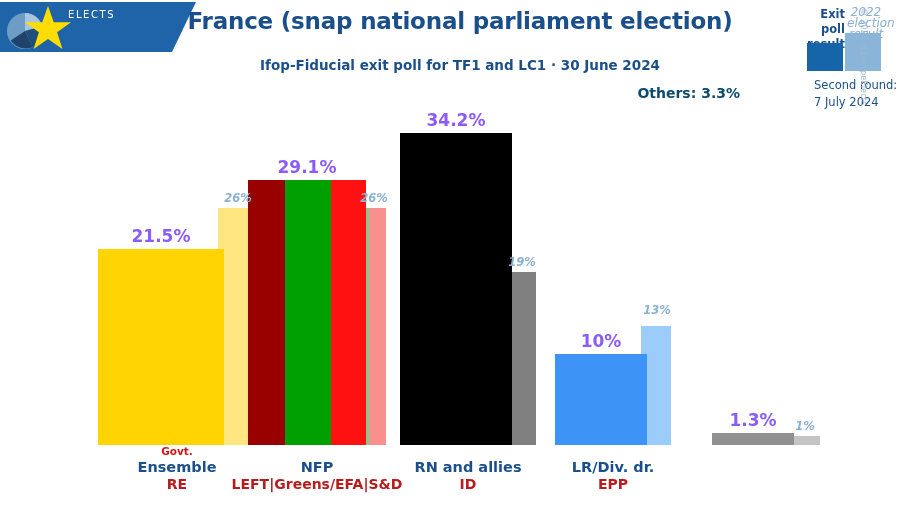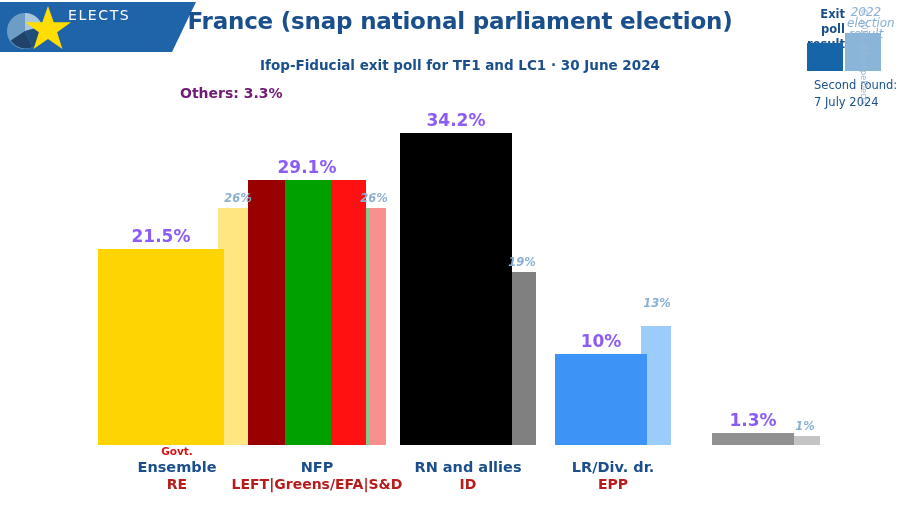--- a/index.html
+++ b/index.html
@@ -15,36 +15,36 @@
   .logo-wrap { position: absolute; left: 0; top: 0; width: 196px; height: 54px; }
   .logo-banner {
     position: absolute; left: 0; top: 2px; width: 196px; height: 50px;
     background: #1f63a8;
     clip-path: polygon(0 0, 196px 0, 172px 50px, 0 50px, 0 0);
   }
   .logo-pie { position: absolute; left: 6px; top: 12px; width: 38px; height: 38px; }
   .logo-star { position: absolute; left: 24px; top: 4px; width: 48px; height: 48px; }
   .logo-text { position: absolute; left: 66px; top: 7px; width: 120px; color: #ffffff; }
   .logo-text .l1 { font-size: 18px; font-weight: bold; letter-spacing: 0.5px; line-height: 20px; }
-  .logo-text .l2 { font-size: 14px; letter-spacing: 1.6px; line-height: 16px; padding-left: 2px; }
+  .logo-text .l2 { font-size: 10px; letter-spacing: 1.6px; line-height: 16px; padding-left: 2px; }
 
   
   .title {
     position: absolute; left: 180px; top: 8px; width: 560px;
     text-align: center; color: #1a4f8b;
     font-size: 23px; font-weight: bold; letter-spacing: -0.2px;
   }
   .subtitle {
     position: absolute; left: 180px; top: 57px; width: 560px;
     text-align: center; color: #1a4f8b;
     font-size: 13.5px; font-weight: bold;
   }
   .others {
     position: absolute; left: 180px; top: 85px; width: 560px;
-    text-align: left; color: #701a75;
+    text-align: right; color: #0c4a6e;
     font-size: 14px; font-weight: bold;
   }
 
   
   .legend { position: absolute; left: 805px; top: 5px; width: 80px; height: 115px; }
   .legend-lbl-a {
     position: absolute; left: 0px; top: 2px; width: 40px;
     text-align: right; color: #1a4f8b; font-size: 11.5px; font-weight: bold; line-height: 15px;
   }
   .legend-lbl-b {
@@ -161,21 +161,21 @@
       </div>
       <div class="val-new" style="left: 400px; width: 112px; bottom: 315px; z-index: 3;">34.2%</div>
       <div class="val-old" style="left: 496px; width: 52px; bottom: 176.333px; z-index: 3;">19%</div>
       <div class="bar" style="left: 641px; width: 30px; height: 118.596px;">
         <div class="seg" style="background: rgb(156, 205, 250); width: 100%;"></div>
       </div>
       <div class="bar" style="left: 555px; width: 92px; height: 91.2281px; z-index: 2;">
         <div class="seg" style="background: rgb(61, 148, 246); width: 100%;"></div>
       </div>
       <div class="val-new" style="left: 555px; width: 92px; bottom: 94.2281px; z-index: 3;">10%</div>
-      <div class="val-old" style="left: 631px; width: 52px; bottom: 135px; z-index: 3;">13%</div>
+      <div class="val-old" style="left: 631px; width: 52px; bottom: 128px; z-index: 3;">13%</div>
       <div class="bar" style="left: 788px; width: 32px; height: 9.12281px;">
         <div class="seg" style="background: rgb(196, 196, 196); width: 100%;"></div>
       </div>
       <div class="bar" style="left: 712px; width: 82px; height: 11.8596px; z-index: 2;">
         <div class="seg" style="background: rgb(144, 144, 144); width: 100%;"></div>
       </div>
       <div class="val-new" style="left: 712px; width: 82px; bottom: 14.8596px; z-index: 3;">1.3%</div>
       <div class="val-old" style="left: 778px; width: 54px; bottom: 12.1228px; z-index: 3;">1%</div>
     </div>
 

